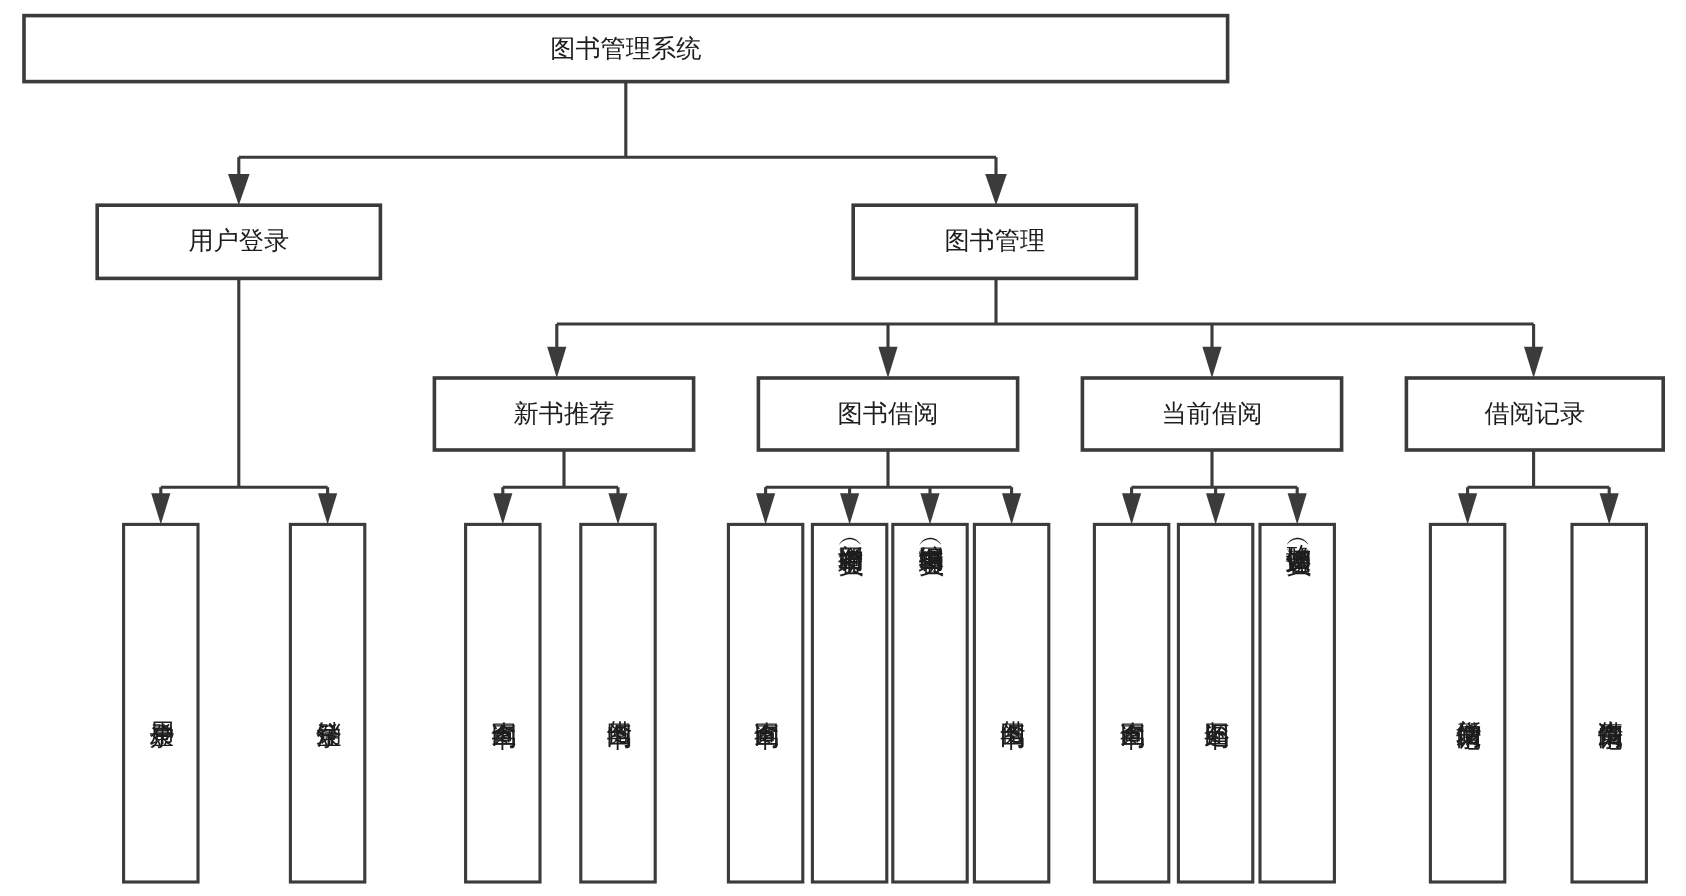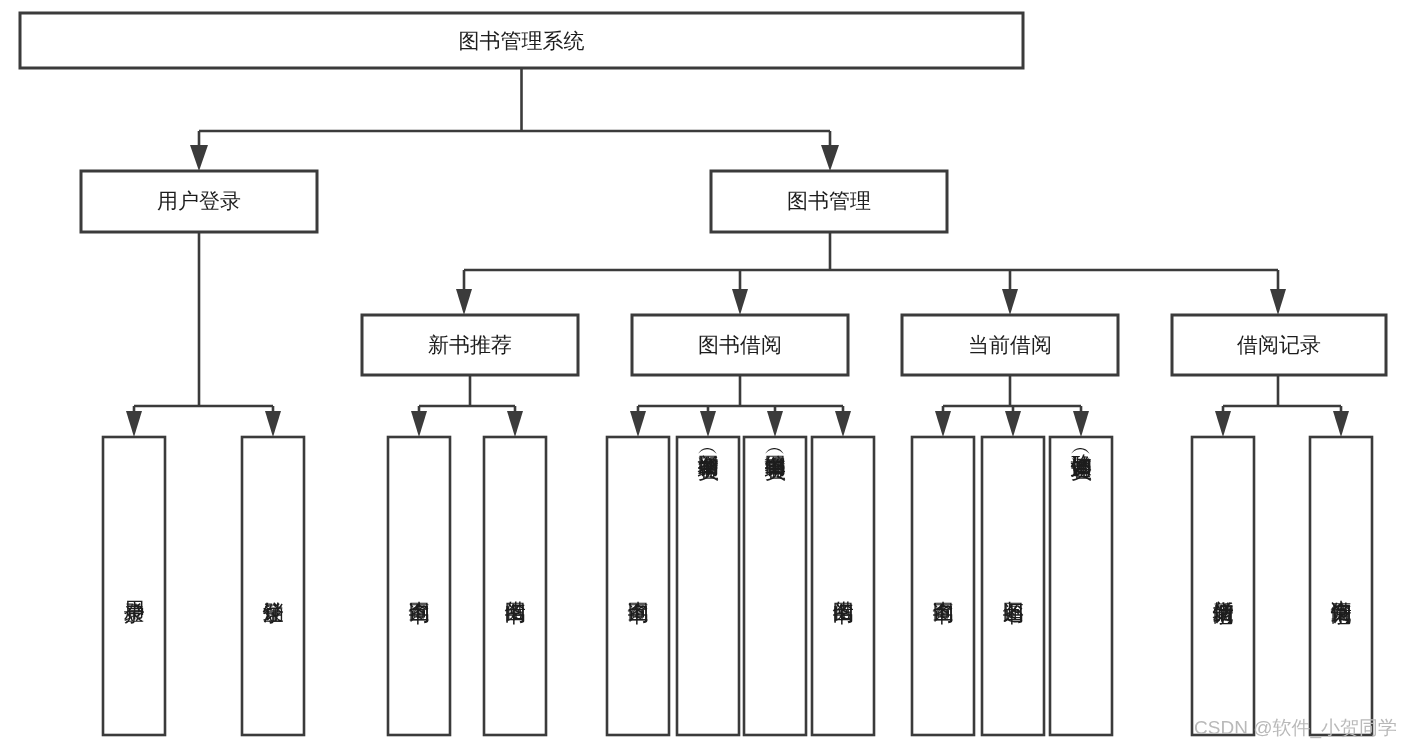--- a/index.html
+++ b/index.html
@@ -250,14 +250,13 @@
   </div>
 
   <div class="vlabel-box" style="left:1192px; top:437px; width:62px; height:298px;">
     <span class="vlabel-text">新增借阅记录</span>
   </div>
 
   <div class="vlabel-box" style="left:1310px; top:437px; width:62px; height:298px;">
     <span class="vlabel-text">查询借阅记录</span>
   </div>
 
-  <div class="watermark">CSDN @软件_小贺同学</div>
 </div>
 
 </body></html>

